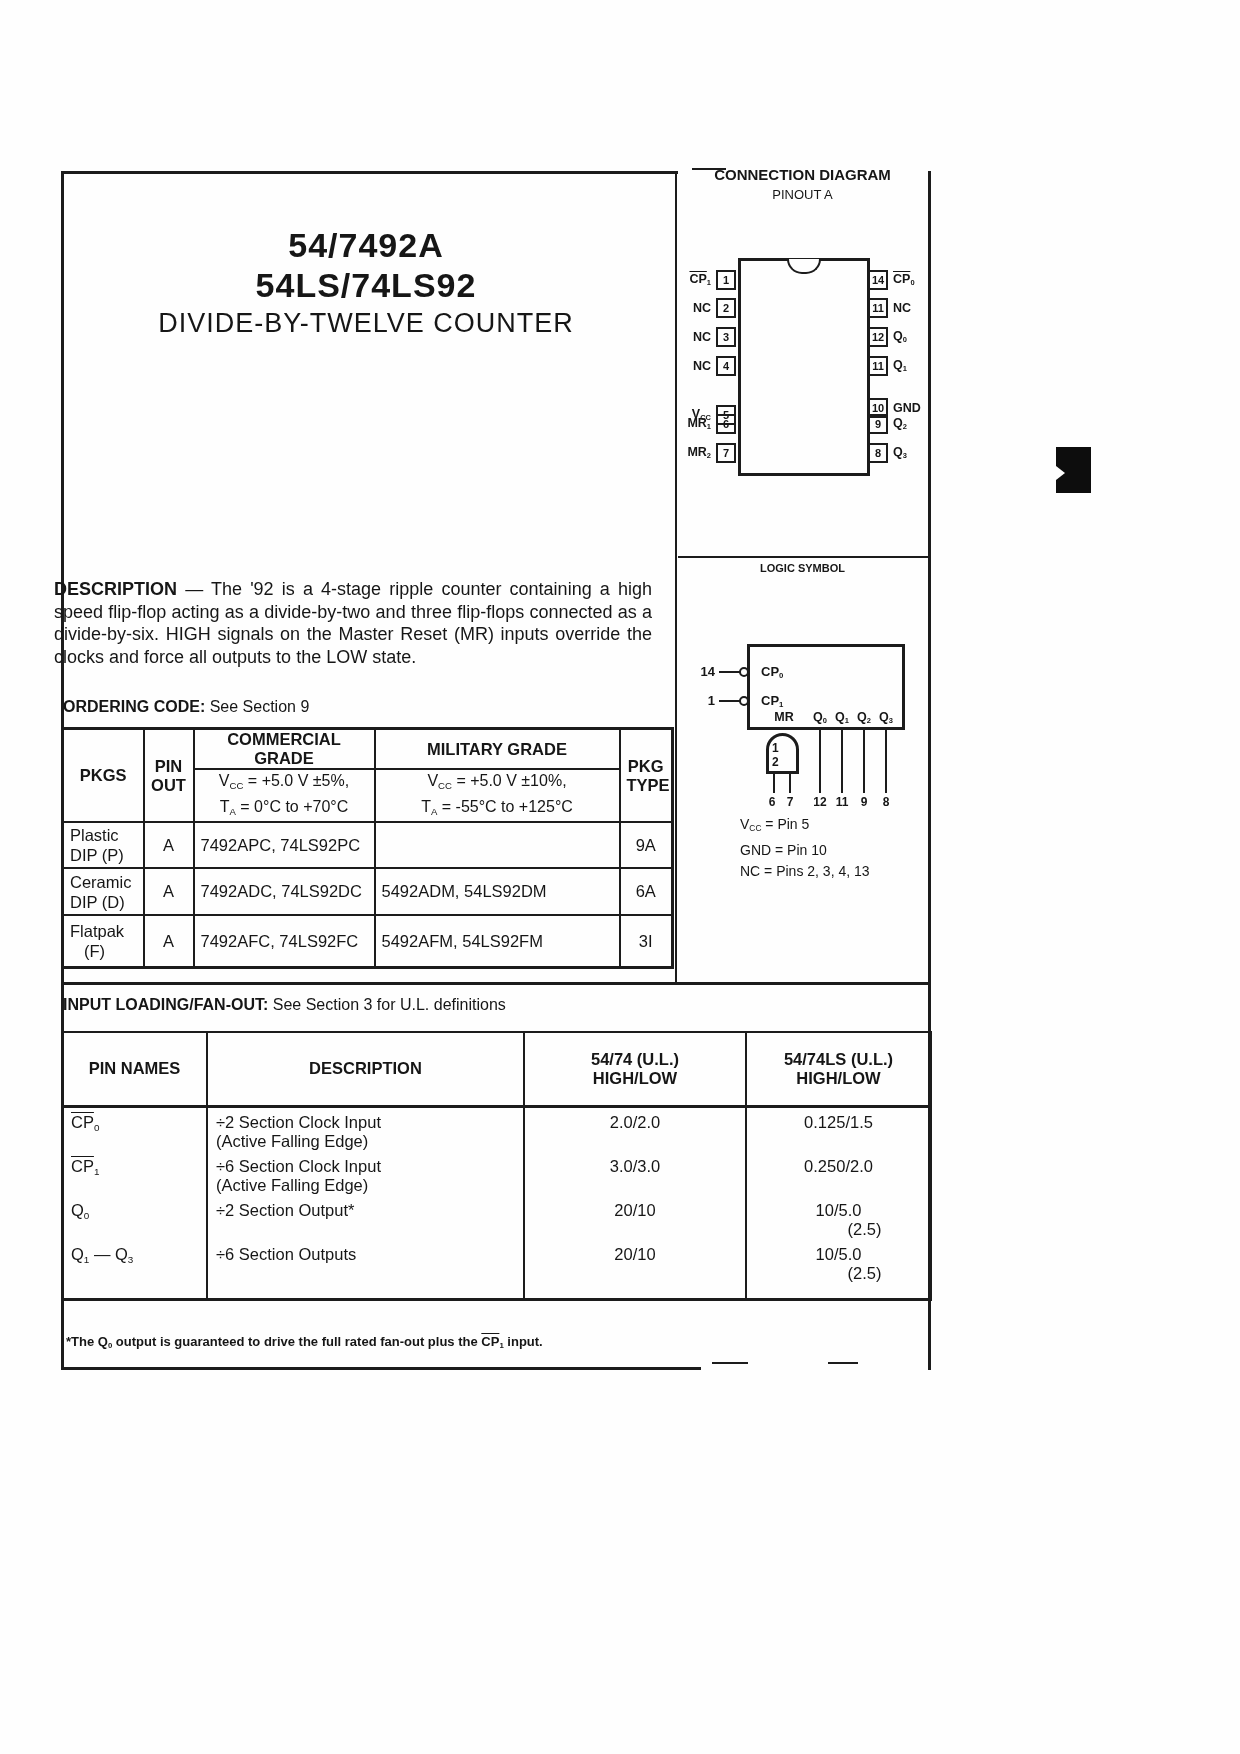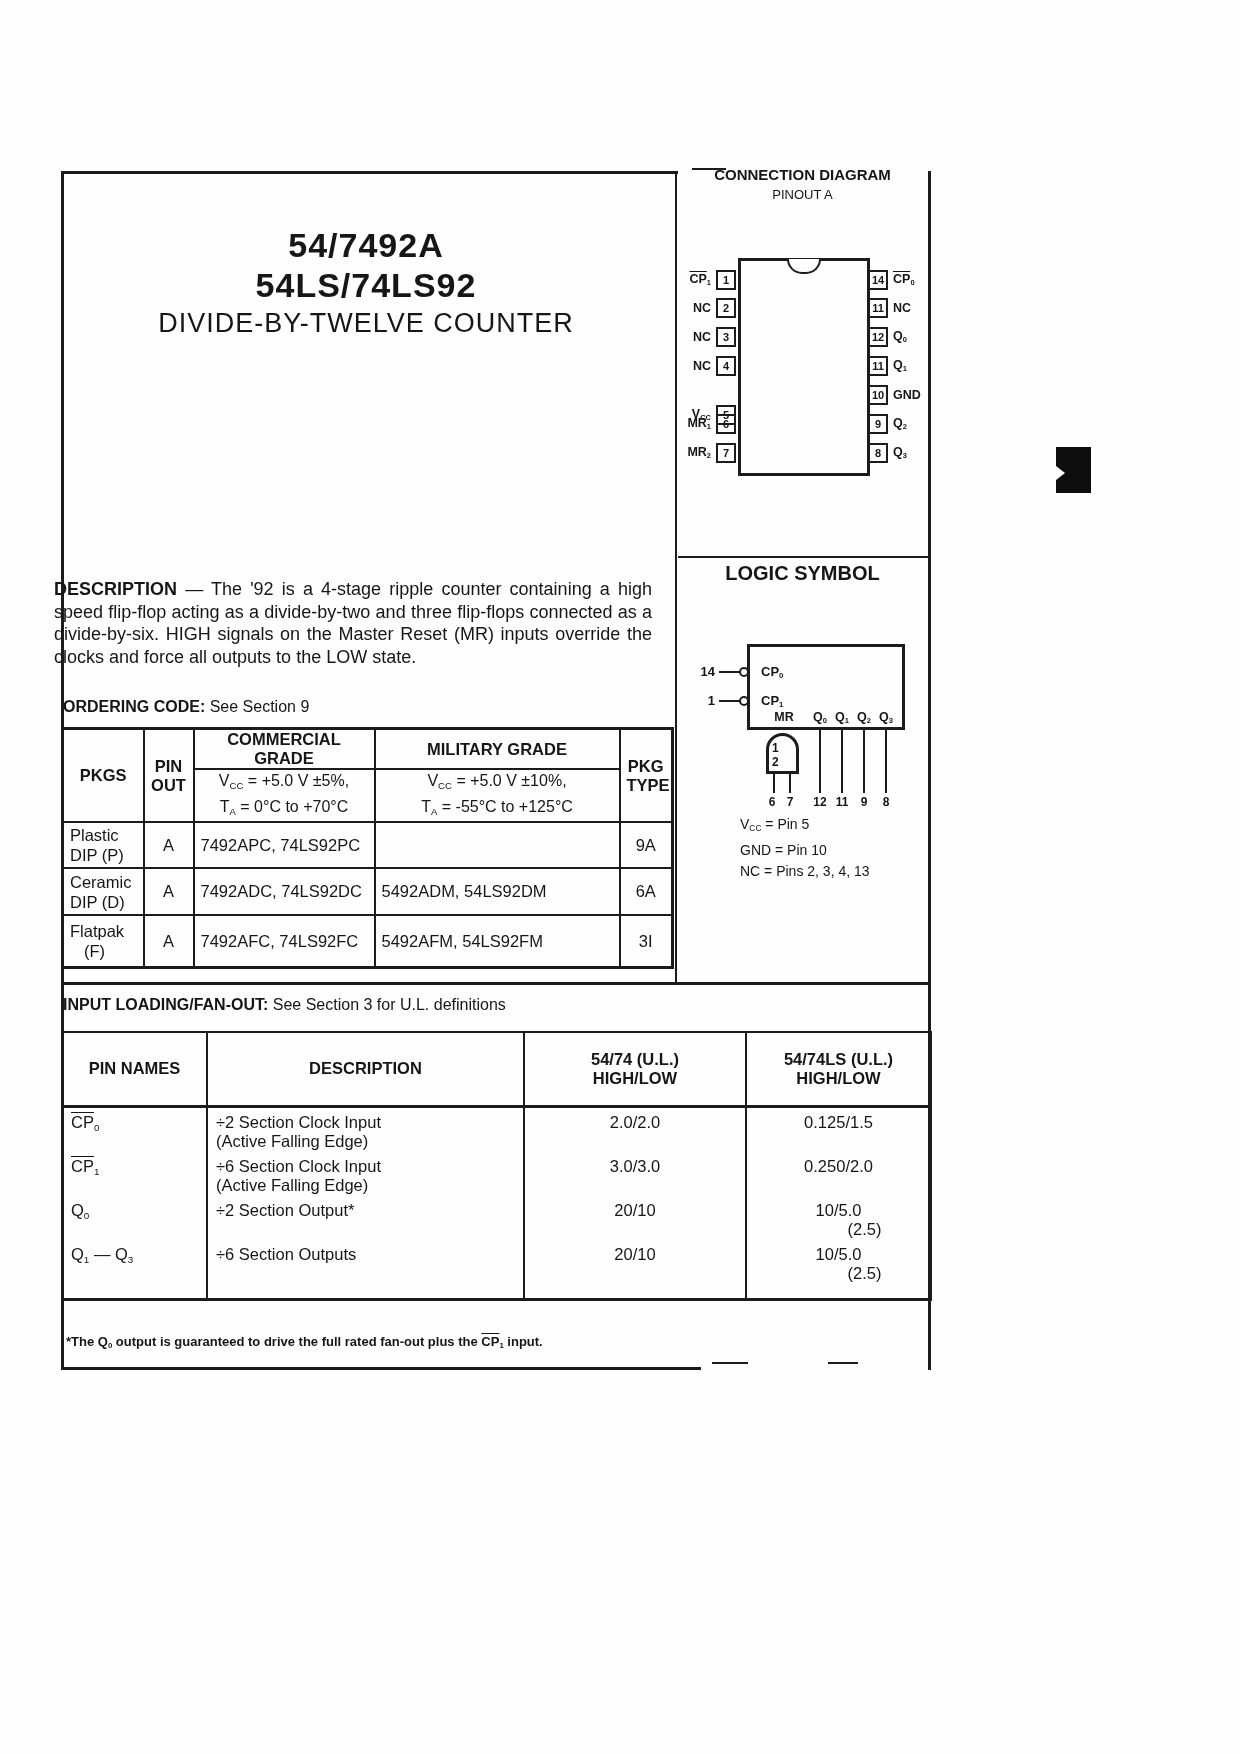--- a/index.html
+++ b/index.html
@@ -135,21 +135,21 @@
     <span class="pinlbl">NC</span>
   </div>
   <div class="pinrow pr" style="top:327px;">
     <span class="pinbox">12</span>
     <span class="pinlbl"><span>Q</span><sub>0</sub></span>
   </div>
   <div class="pinrow pr" style="top:356px;">
     <span class="pinbox">11</span>
     <span class="pinlbl"><span>Q</span><sub>1</sub></span>
   </div>
-  <div class="pinrow pr" style="top:385px;">
+  <div class="pinrow pr" style="top:398px;">
     <span class="pinbox">10</span>
     <span class="pinlbl">GND</span>
   </div>
   <div class="pinrow pr" style="top:414px;">
     <span class="pinbox">9</span>
     <span class="pinlbl"><span>Q</span><sub>2</sub></span>
   </div>
   <div class="pinrow pr" style="top:443px;">
     <span class="pinbox">8</span>
     <span class="pinlbl"><span>Q</span><sub>3</sub></span>
@@ -217,21 +217,21 @@
             <div style="padding-left:14px;">(F)</div>
           </td>
       <td class="ctr">A</td>
       <td>7492AFC, 74LS92FC</td>
       <td>5492AFM, 54LS92FM</td>
       <td class="ctr">3I</td>
     </tr>
   </tbody>
     </table>
 
-  <div class="abs ctr b" style="left:676px; top:562px; width:253px; font-size:20px;">LOGIC SYMBOL</div>
+  <div class="abs ctr b" style="left:676px; top:562px; width:253px; font-size:11px;">LOGIC SYMBOL</div>
   <div class="lbox"></div>
 
   <div class="lnum" style="left:691px; top:664px;">14</div>
   <div class="ln" style="left:719px; top:671px; width:23px; height:2px;"></div>
   <div class="bub" style="left:739px; top:667px;"></div>
   <div class="llab" style="left:761px; top:664px;"><span>CP</span><sub>0</sub></div>
 
   <div class="lnum" style="left:691px; top:693px;">1</div>
   <div class="ln" style="left:719px; top:700px; width:23px; height:2px;"></div>
   <div class="bub" style="left:739px; top:696px;"></div>

